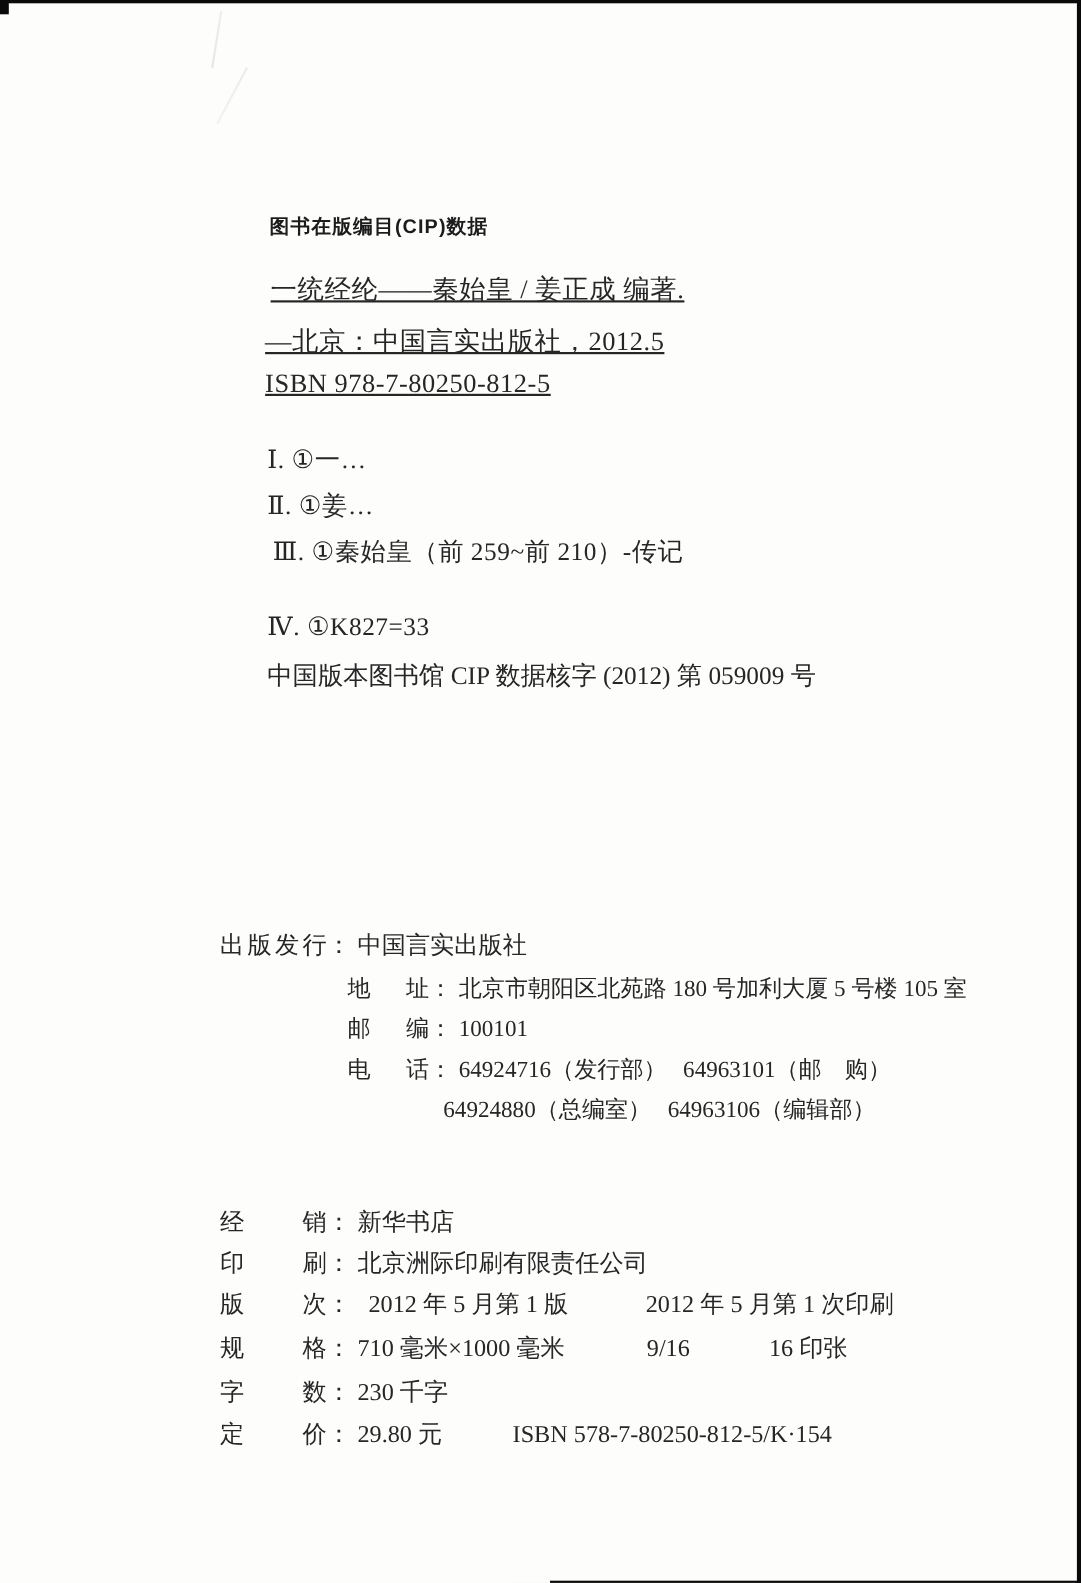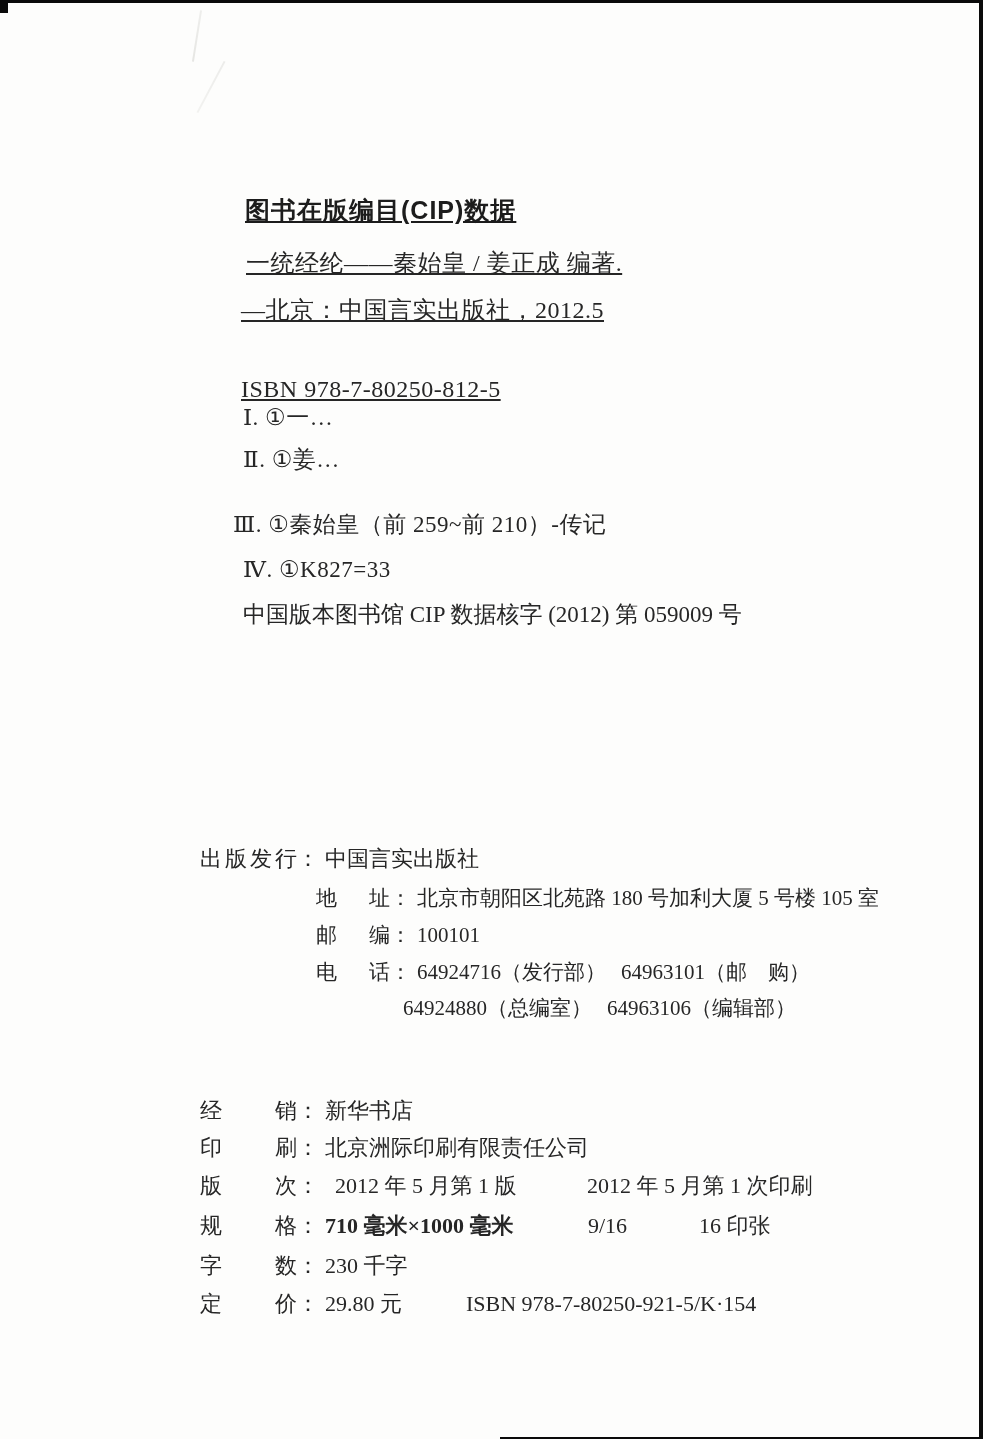--- a/index.html
+++ b/index.html
@@ -42,24 +42,23 @@
   .crease2 {
     position: absolute; left: 210px; top: 58px; width: 2px; height: 58px;
     background: linear-gradient(#ececea, #f2f2f0);
     transform: rotate(28deg);
   }
   .line { position: absolute; white-space: nowrap; }
 
   .cip-header {
     font-family: "Liberation Sans", "DejaVu Sans", sans-serif;
     font-weight: 700;
-    font-size: 25px;
+    font-size: 18px;
     letter-spacing: 1px;
     color: #1c1c1c;
-    text-decoration: underline;
   }
   .body-line  { font-size: 24px; letter-spacing: 0.5px; text-decoration: underline; }
   .class-line { font-size: 23px; letter-spacing: 0.5px; }
   .record-line{ font-size: 23px; }
 
   .row-main  { font-size: 22px; }
   .row-inner { font-size: 21px; }
 
   .lab {
     display: inline-block;
@@ -68,21 +67,21 @@
     vertical-align: bottom;
   }
   .lab-main  { width: 97px; }
   .lab-inner { width: 74px; }
   .lab-email { letter-spacing: 2.5px; }
   .colon { display: inline-block; }
   .val { margin-left: 6px; }
   .val-fix { display: inline-block; }
   .w-phone   { width: 204px; }
   .w-edition { width: 252px; margin-left: 16px; }
-  .w-format1 { width: 263px; font-weight: bold; }
+  .w-format1 { width: 263px; }
   .w-format2 { width: 111px; }
   .w-price   { width: 141px; }
 </style>
 </head>
 <body>
 
 <div class="page">
 
   <div class="edge-top"></div>
   <div class="edge-right"></div>
@@ -90,25 +89,25 @@
   <div class="corner-tl"></div>
   <div class="crease1"></div>
   <div class="crease2"></div>
 
   <div class="line cip-header" style="left:245px; top:194px;">图书在版编目(CIP)数据</div>
 
   <div class="line body-line" style="left:246px; top:247px;">一统经纶——秦始皇 / 姜正成 编著.</div>
 
   <div class="line body-line" style="left:241px; top:294px;">—北京：中国言实出版社，2012.5</div>
 
-  <div class="line body-line" style="left:241px; top:336px;margin-top:40px;">ISBN 978-7-80250-812-5</div>
+  <div class="line body-line" style="left:241px; top:336px;">ISBN 978-7-80250-812-5</div>
 
   <div class="line class-line" style="left:243px; top:402px;">Ⅰ. ①一…</div>
   <div class="line class-line" style="left:243px; top:444px;">Ⅱ. ①姜…</div>
-  <div class="line class-line" style="left:233px; top:486px;margin-top:23px;">Ⅲ. ①秦始皇（前 259~前 210）-传记</div>
+  <div class="line class-line" style="left:248px; top:486px;">Ⅲ. ①秦始皇（前 259~前 210）-传记</div>
   <div class="line class-line" style="left:243px; top:528px;margin-top:28px;">Ⅳ. ①K827=33</div>
 
   <div class="line record-line" style="left:243px; top:599px;">中国版本图书馆 CIP 数据核字 (2012) 第 059009 号</div>
 
   <div class="line row-main" style="left:200px; top:844px;">
     <span class="lab lab-main">出版发行</span><span class="colon">：</span><span class="val">中国言实出版社</span>
   </div>
 
   <div class="line row-inner" style="left:316px; top:884px;">
     <span class="lab lab-inner">地址</span><span class="colon">：</span><span class="val">北京市朝阳区北苑路 180 号加利大厦 5 号楼 105 室</span>
@@ -142,16 +141,16 @@
 
   <div class="line row-main" style="left:200px; top:1211px;">
     <span class="lab lab-main">规格</span><span class="colon">：</span><span class="val val-fix w-format1">710 毫米×1000 毫米</span><span class="val-fix w-format2">9/16</span><span>16 印张</span>
   </div>
 
   <div class="line row-main" style="left:200px; top:1251px;">
     <span class="lab lab-main">字数</span><span class="colon">：</span><span class="val">230 千字</span>
   </div>
 
   <div class="line row-main" style="left:200px; top:1289px;">
-    <span class="lab lab-main">定价</span><span class="colon">：</span><span class="val val-fix w-price">29.80 元</span><span>ISBN 978-7-80250-921-5/K·154</span>
+    <span class="lab lab-main">定价</span><span class="colon">：</span><span class="val val-fix w-price">29.80 元</span><span>ISBN 578-7-80250-812-5/K·154</span>
   </div>
 
 </div>
 
 </body></html>

